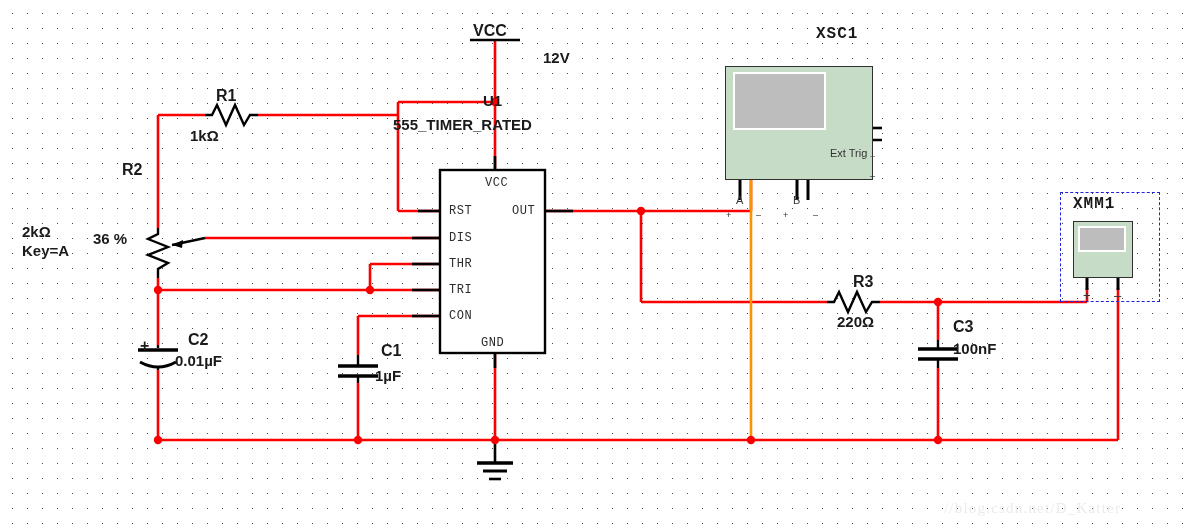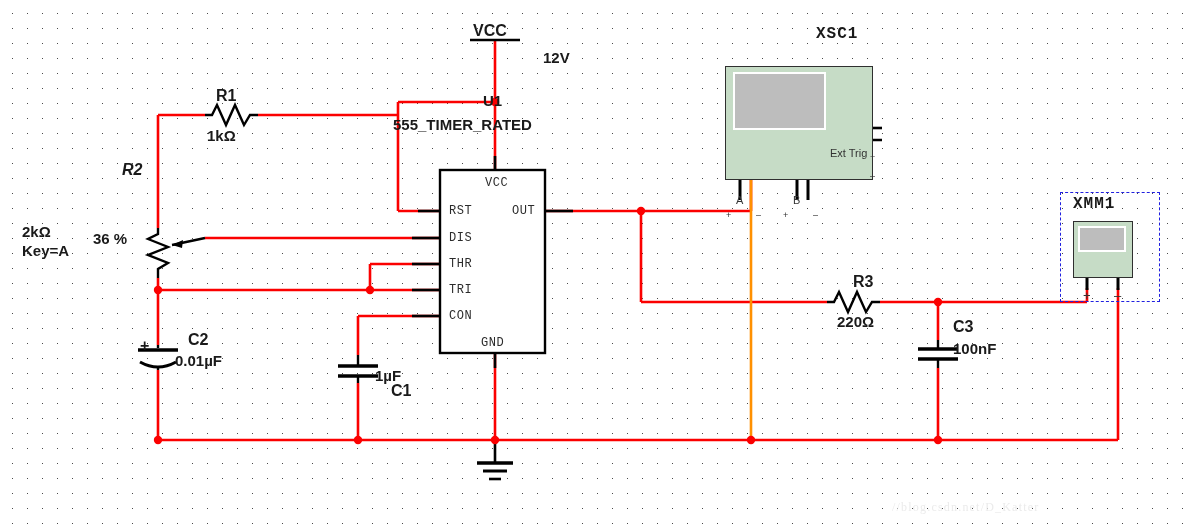--- a/index.html
+++ b/index.html
@@ -47,24 +47,24 @@
   }
   .inst-small {
     position: absolute;
     font-family: Liberation Sans, sans-serif;
     font-size: 9px;
     color: #333;
     margin-top: 38px;
   }
   .watermark {
     position: absolute;
-    left: 892px;
+    left: 944px;
     top: 500px;
     font-family: "Liberation Serif", serif;
-    font-size: 12px;
+    font-size: 15px;
     color: #ebebeb;
     letter-spacing: 1.2px;
     white-space: pre;
   }
   .instr-box {
     position: absolute;
     box-sizing: border-box;
     background: #c6dcc6;
     border: 1px solid #2f2f2f;
   }
@@ -245,31 +245,31 @@
   <div class="pin-lbl" style="left:485px; top:176px;">VCC</div>
   <div class="pin-lbl" style="left:449px; top:204px;">RST</div>
   <div class="pin-lbl" style="left:449px; top:231px;text-align:right;">DIS</div>
   <div class="pin-lbl" style="left:449px; top:257px;">THR</div>
   <div class="pin-lbl" style="left:449px; top:283px;">TRI</div>
   <div class="pin-lbl" style="left:449px; top:309px;">CON</div>
   <div class="pin-lbl" style="left:512px; top:204px;text-align:center;">OUT</div>
   <div class="pin-lbl" style="left:481px; top:336px;">GND</div>
 
   <div class="lbl lbl-ref" style="left:216px; top:87px;">R1</div>
-  <div class="lbl lbl-val" style="left:207px; top:128px;text-align:right;">1kΩ</div>
-
-  <div class="lbl lbl-ref" style="left:122px; top:161px;font-style:italic;">R2</div>
+  <div class="lbl lbl-val" style="left:190px; top:128px;text-align:right;">1kΩ</div>
+
+  <div class="lbl lbl-ref" style="left:122px; top:161px;">R2</div>
   <div class="lbl lbl-val" style="left:22px; top:224px;">2kΩ</div>
   <div class="lbl lbl-val" style="left:22px; top:243px;">Key=A</div>
   <div class="lbl lbl-val" style="left:93px; top:231px;">36 %</div>
 
   <div class="lbl lbl-ref" style="left:853px; top:273px;">R3</div>
   <div class="lbl lbl-val" style="left:837px; top:314px;">220Ω</div>
 
-  <div class="lbl lbl-ref" style="left:391px; top:342px;margin-top:40px;">C1</div>
+  <div class="lbl lbl-ref" style="left:381px; top:342px;">C1</div>
   <div class="lbl lbl-val" style="left:375px; top:368px;">1µF</div>
 
   <div class="lbl lbl-ref" style="left:188px; top:331px;">C2</div>
   <div class="lbl lbl-val" style="left:175px; top:353px;">0.01µF</div>
   <div class="lbl lbl-val" style="left:140px; top:337px; font-size:16px;">+</div>
 
   <div class="lbl lbl-ref" style="left:953px; top:318px;">C3</div>
   <div class="lbl lbl-val" style="left:953px; top:341px;">100nF</div>
 
   <div class="lbl lbl-inst" style="left:816px; top:26px;">XSC1</div>

